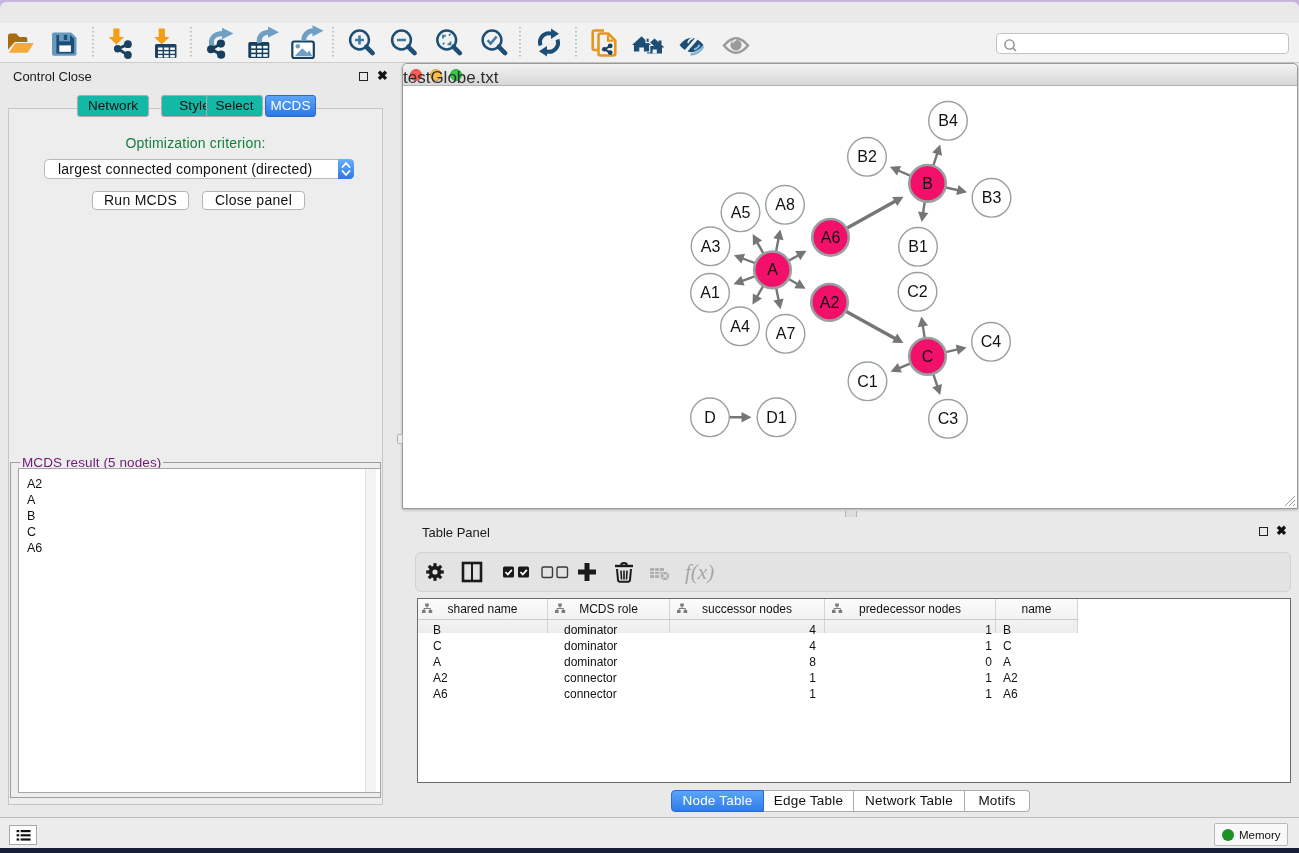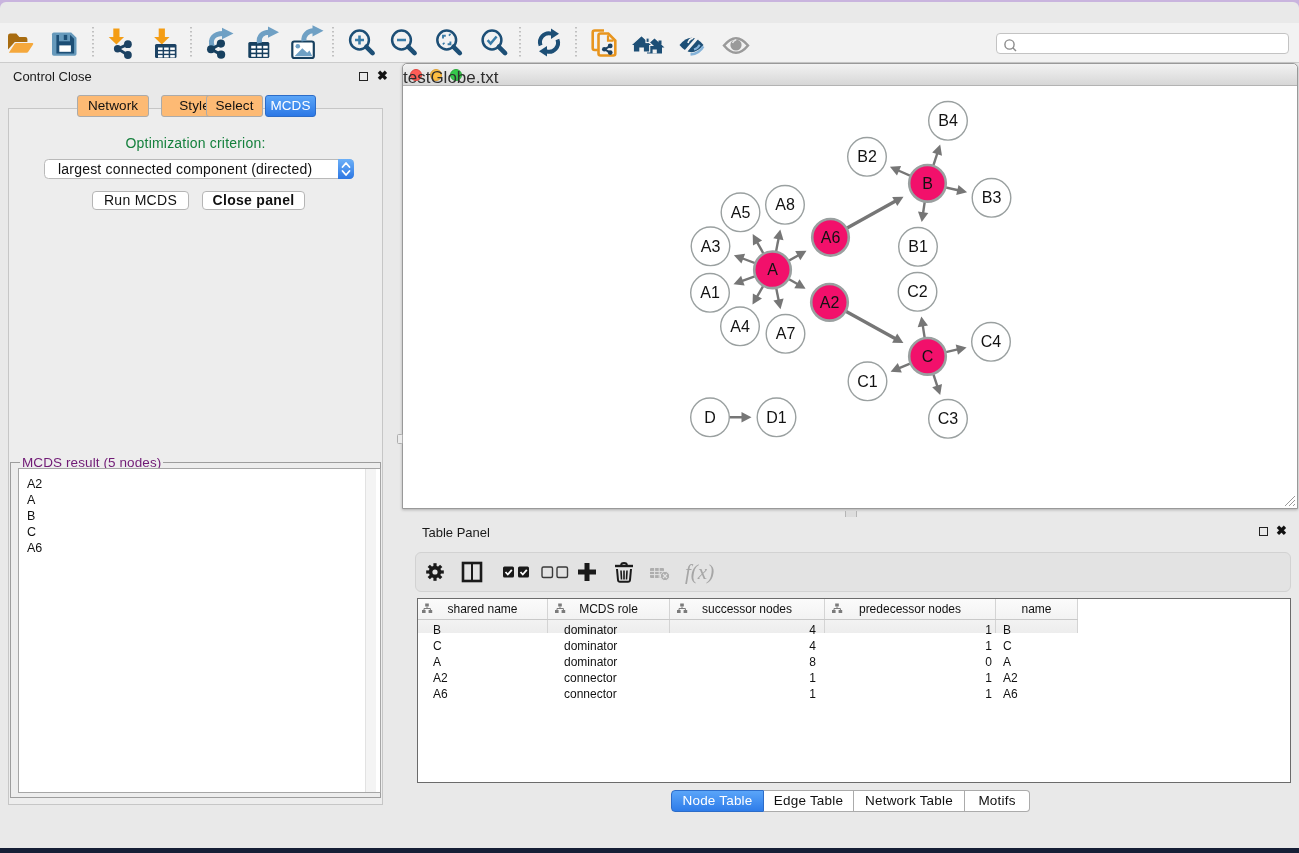--- a/index.html
+++ b/index.html
@@ -16,21 +16,21 @@
 #titlebar .ttext{position:absolute;left:0;right:0;top:3px;text-align:center;font-size:13.5px;letter-spacing:0.2px;color:#3c3c3c;}
 
 #toolbar{position:absolute;left:0;top:21px;width:1299px;height:40px;background:#f2f2f2;border-bottom:1px solid #cccccc;}
 #search{position:absolute;left:996px;top:10px;width:293px;height:21px;background:#ffffff;border:1.5px solid #c3c3c3;border-radius:4px;}
 
 #main{position:absolute;left:0;top:61px;width:1299px;height:754px;background:#e9e9e9;}
 
 #cphead{position:absolute;left:13px;top:6px;font-size:13px;color:#1a1a1a;}
 #cpbox{position:absolute;left:8px;top:45px;width:375px;height:697px;background:#ededed;border:1px solid #c6c6c6;}
 .tabrow{position:absolute;top:32px;height:22px;z-index:5;}
-.tab{position:absolute;top:0;height:22px;background:#fdba74;border:1px solid #ababab;border-radius:3px;font-size:13.5px;letter-spacing:0.1px;color:#111;text-align:center;line-height:20px;}
+.tab{position:absolute;top:0;height:22px;background:#14b8a6;border:1px solid #ababab;border-radius:3px;font-size:13.5px;letter-spacing:0.1px;color:#111;text-align:center;line-height:20px;}
 .tabsel{background:linear-gradient(#5ba5f7,#2c78e6);color:#fff;border:1px solid #2c6cc8;}
 .minico{position:absolute;width:9px;height:9px;border:1.5px solid #222;top:9px;}
 .xico{position:absolute;top:5px;font-size:13px;font-weight:bold;color:#111;}
 #optlabel{position:absolute;left:0;width:391px;top:72px;text-align:center;font-size:14px;letter-spacing:0.2px;color:#15803d;}
 #dropdown{position:absolute;left:44px;top:96px;width:310px;height:20px;background:#fff;border:1px solid #b9b9b9;border-radius:4.5px;font-size:14px;letter-spacing:0.2px;color:#111;line-height:18px;padding-left:13px;}
 #ddcap{position:absolute;right:-1px;top:-1px;width:16px;height:20px;border-radius:0 4.5px 4.5px 0;background:linear-gradient(#6cb0f8,#2d77e3);}
 .btn{position:absolute;top:128px;height:19px;background:#ffffff;border:1px solid #b5b5b5;border-radius:4px;font-size:14px;letter-spacing:0.3px;color:#111;text-align:center;line-height:17px;}
 #fieldset{position:absolute;left:10px;top:399px;width:371px;height:336px;border:1px solid #9d9d9d;}
 #fslegend{position:absolute;left:9px;top:-8px;background:#ededed;padding:0 2px;font-size:13.5px;letter-spacing:0.1px;color:#701a75;}
 #fslist{position:absolute;left:7px;top:5px;width:363px;height:325px;background:#fff;border:1px solid #a6a6a6;font-size:12.5px;color:#111;}
@@ -245,21 +245,21 @@
 <div id="optlabel">Optimization criterion:</div>
 <div id="dropdown">largest connected component (directed)
   <div id="ddcap">
     <svg width="16" height="20" viewBox="0 0 16 20">
       <path d="M4.5,8 L8,4 L11.5,8" fill="none" stroke="#fff" stroke-width="1.8" stroke-linecap="round" stroke-linejoin="round"></path>
       <path d="M4.5,12 L8,16 L11.5,12" fill="none" stroke="#fff" stroke-width="1.8" stroke-linecap="round" stroke-linejoin="round"></path>
     </svg>
   </div>
 </div>
 <div class="btn" style="left:92px;width:97px;">Run MCDS</div>
-<div class="btn" style="left:202px;width:103px;font-weight:bold;">Close panel</div>
+<div class="btn" style="left:202px;width:103px;">Close panel</div>
 <div id="fieldset">
   <div id="fslegend">MCDS result (5 nodes)</div>
   <div id="fslist">
     <div class="sbar"></div>
     <ul>
             <li>A2</li>
             <li>A</li>
             <li>B</li>
             <li>C</li>
             <li>A6</li>
@@ -495,13 +495,31 @@
           <div class="td" style="left:585px;top:87px;">A6</div>
 </div>
 <div class="tabs2">
   <div class="tab2" style="left:269px;width:93px;border-radius:4px 0 0 4px;background:linear-gradient(#5aa5f9,#2e7ce9);color:#fff;border-color:#2c6cc8;">Node Table</div>
   <div class="tab2" style="left:362px;width:90px;border-left:none;">Edge Table</div>
   <div class="tab2" style="left:452px;width:111px;border-left:none;">Network Table</div>
   <div class="tab2" style="left:563px;width:65px;border-left:none;border-radius:0 4px 4px 0;">Motifs</div>
 </div>
 </div>
 </div>
+<div id="statusbar">
+<div id="listbtn">
+<svg width="26" height="18" viewBox="0 0 26 18">
+<g fill="#111">
+<rect x="6.6" y="4" width="2.6" height="2.2"></rect>
+            <rect x="10.6" y="4" width="10" height="2.2"></rect>
+<rect x="6.6" y="8.2" width="2.6" height="2.2"></rect>
+            <rect x="10.6" y="8.2" width="10" height="2.2"></rect>
+<rect x="6.6" y="12.4" width="2.6" height="2.2"></rect>
+            <rect x="10.6" y="12.4" width="10" height="2.2"></rect>
+</g>
+</svg>
+</div>
+<div id="membtn">
+        <div class="dot"></div>
+        <div class="mt">Memory</div>
+      </div>
+</div>
 </div>
 
 </body></html>

